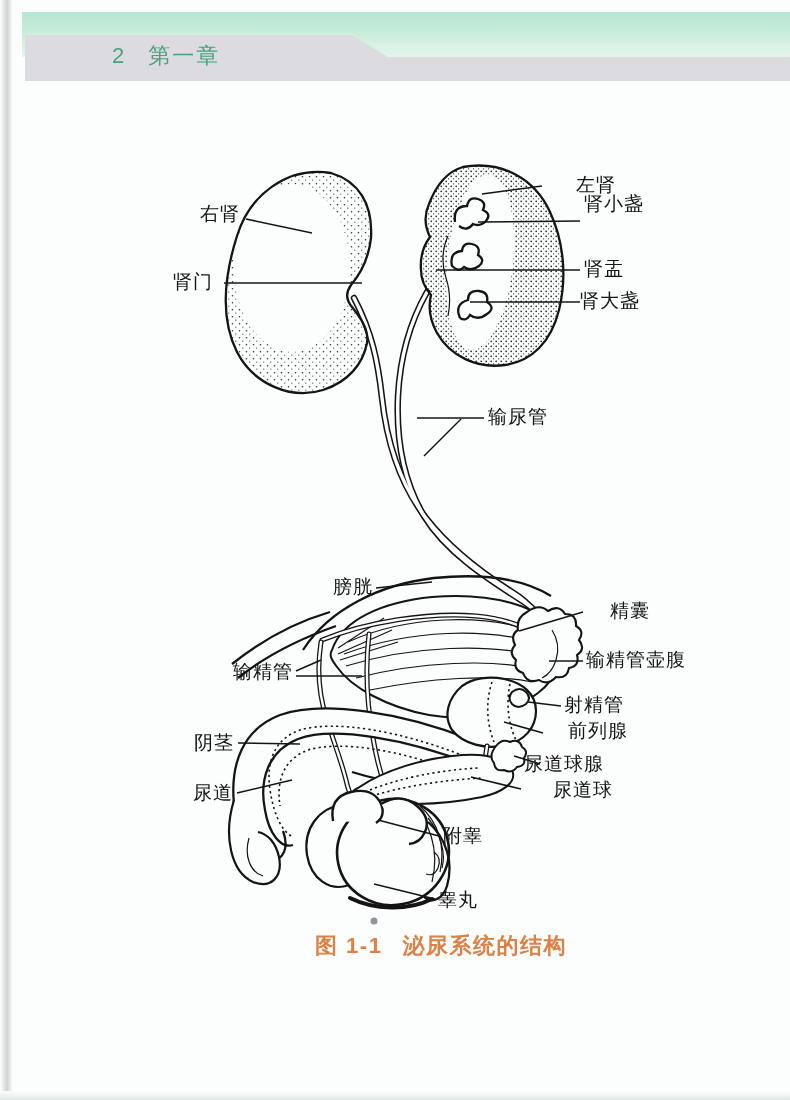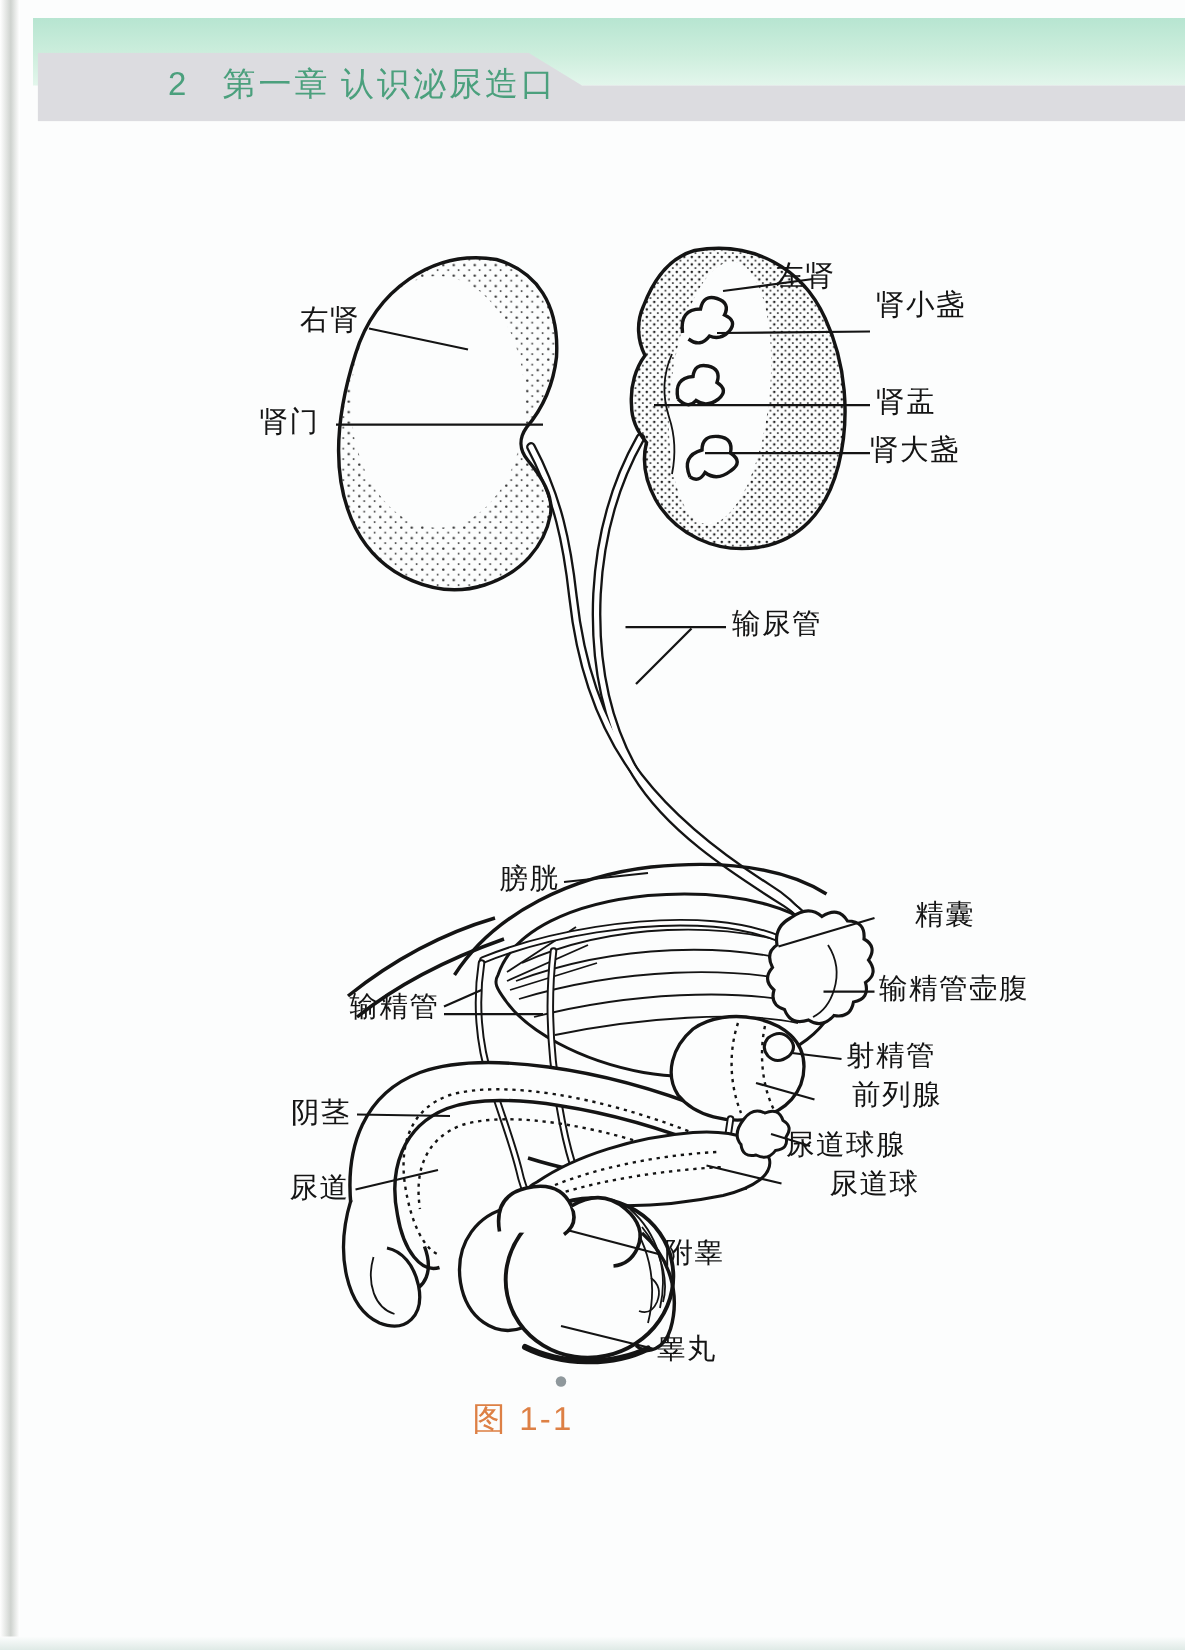--- a/index.html
+++ b/index.html
@@ -22,21 +22,21 @@
     font-size:22px;color:#4ba07d;letter-spacing:2px;white-space:nowrap;}
   .header-text .pagenum{margin-right:22px;}
   .header-text .chapter{margin-right:7px;}
 
   
   .anat-label{position:absolute;font-family:"Liberation Serif",serif;font-size:19px;
     color:#141414;letter-spacing:1px;white-space:nowrap;line-height:1;}
 
   
   .caption{position:absolute;left:315px;top:931px;display:flex;align-items:baseline;
-    font-size:22px;font-weight:normal;color:#dd8045;letter-spacing:1.5px;white-space:nowrap;}
+    font-size:22px;font-weight:bold;color:#dd8045;letter-spacing:1.5px;white-space:nowrap;}
   .caption .cap-label{margin-right:20px;}
 
   svg{position:absolute;left:0;top:0;}
   .tubeO{fill:none;stroke:#141414;stroke-width:6.5;stroke-linecap:round;}
   .tubeI{fill:none;stroke:#ffffff;stroke-width:3.4;stroke-linecap:round;}
   .tubeO2{fill:none;stroke:#141414;stroke-width:5;stroke-linecap:round;}
   .tubeI2{fill:none;stroke:#ffffff;stroke-width:2.4;stroke-linecap:round;}
   .ln{stroke:#141414;stroke-width:1.5;}
   .outline{fill:none;stroke:#141414;stroke-width:2.3;}
   .fine{fill:none;stroke:#141414;stroke-width:1.2;}
@@ -47,21 +47,20 @@
 
 <div id="page">
 
   <div class="edge-left"></div>
 
   <div class="band-green"></div>
   <div class="band-gray"></div>
   <div class="header-text">
     <span class="pagenum">2</span>
     <span class="chapter">第一章</span>
-    <span class="chapter-title">认识泌尿造口</span>
   </div>
 
   <svg width="790" height="1100" viewBox="0 0 790 1100">
     <defs>
       <pattern id="stip" width="5" height="5" patternUnits="userSpaceOnUse">
         <circle cx="1.2" cy="1.3" r="0.85" fill="#222"></circle>
         <circle cx="3.6" cy="3.8" r="0.65" fill="#222"></circle>
       </pattern>
       <pattern id="stipLight" width="7" height="7" patternUnits="userSpaceOnUse">
         <circle cx="1.5" cy="1.7" r="0.8" fill="#333"></circle>
@@ -196,36 +195,37 @@
       <line class="ln" x1="521" y1="789" x2="471" y2="777"></line>
       <line class="ln" x1="439" y1="836" x2="378" y2="820"></line>
       <line class="ln" x1="435" y1="899" x2="374" y2="884"></line>
     </g>
 
     <circle cx="374" cy="921" r="3.5" fill="#8f989c"></circle>
   </svg>
 
   <div class="anat-label" style="left:200px;top:204px">右肾</div>
   <div class="anat-label" style="left:173px;top:272px">肾门</div>
-  <div class="anat-label" style="left:517px;top:175px">左肾</div>
+  <div class="anat-label" style="left:576px;top:175px">左肾</div>
   <div class="anat-label" style="left:584px;top:194px">肾小盏</div>
   <div class="anat-label" style="left:584px;top:259px">肾盂</div>
   <div class="anat-label" style="left:580px;top:291px">肾大盏</div>
   <div class="anat-label" style="left:488px;top:407px">输尿管</div>
   <div class="anat-label" style="left:333px;top:577px">膀胱</div>
   <div class="anat-label" style="left:610px;top:601px">精囊</div>
   <div class="anat-label" style="left:233px;top:662px">输精管</div>
   <div class="anat-label" style="left:586px;top:650px">输精管壶腹</div>
   <div class="anat-label" style="left:564px;top:695px">射精管</div>
   <div class="anat-label" style="left:568px;top:721px">前列腺</div>
   <div class="anat-label" style="left:194px;top:733px">阴茎</div>
   <div class="anat-label" style="left:524px;top:754px">尿道球腺</div>
   <div class="anat-label" style="left:193px;top:783px">尿道</div>
   <div class="anat-label" style="left:553px;top:780px">尿道球</div>
   <div class="anat-label" style="left:443px;top:826px">附睾</div>
   <div class="anat-label" style="left:438px;top:890px">睾丸</div>
 
   <div class="caption">
     <span class="cap-label">图 1-1</span>
+    <span class="cap-title">泌尿系统的结构</span>
   </div>
 
   <div class="edge-bottom"></div>
 </div>
 
 </body></html>

